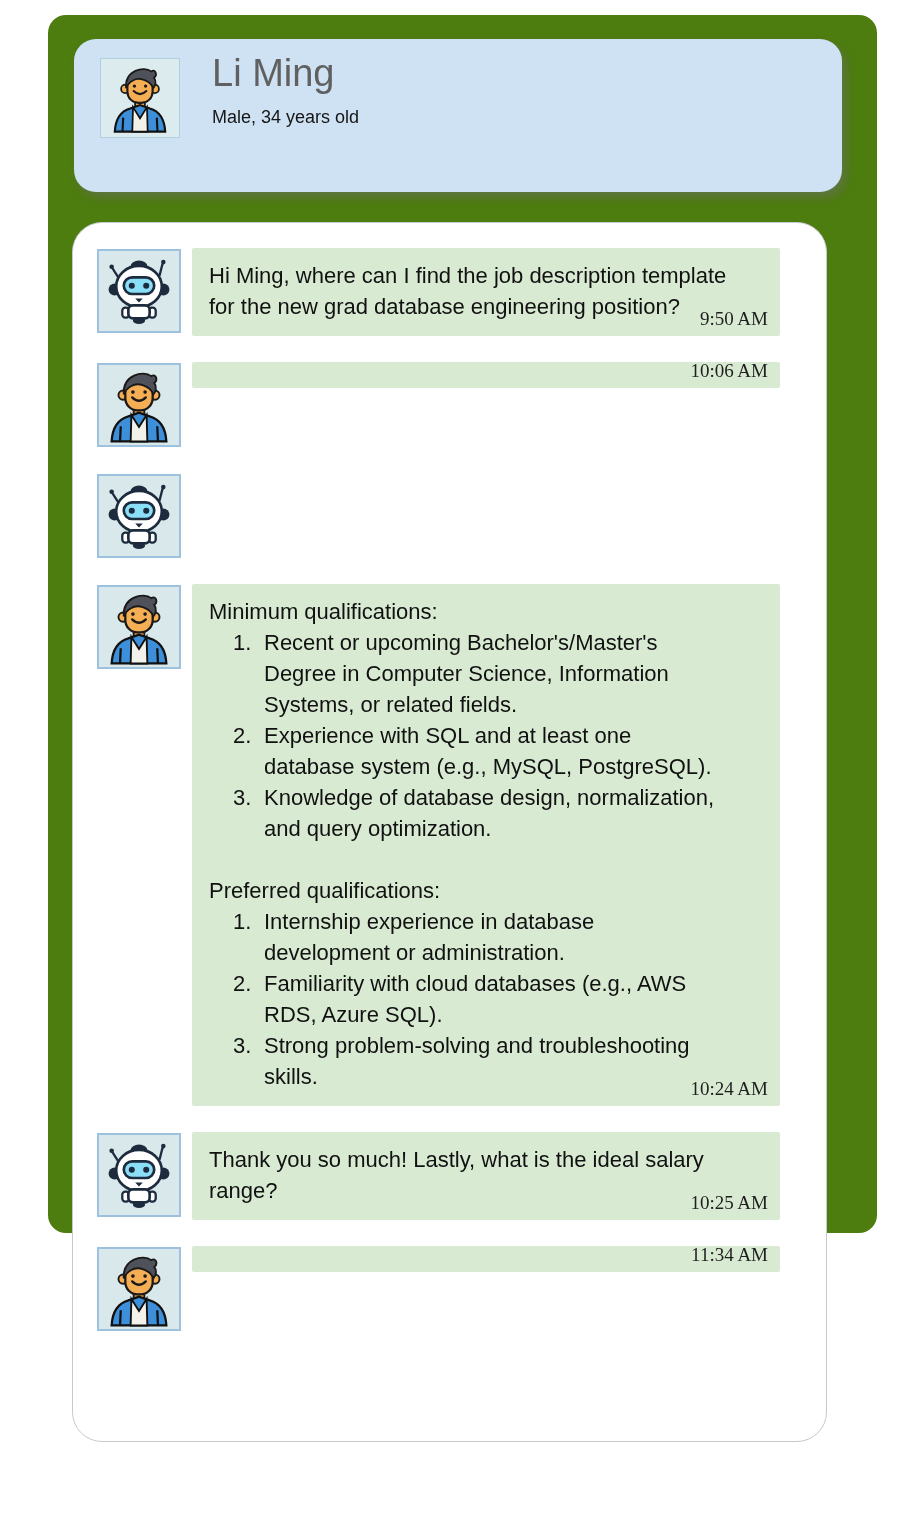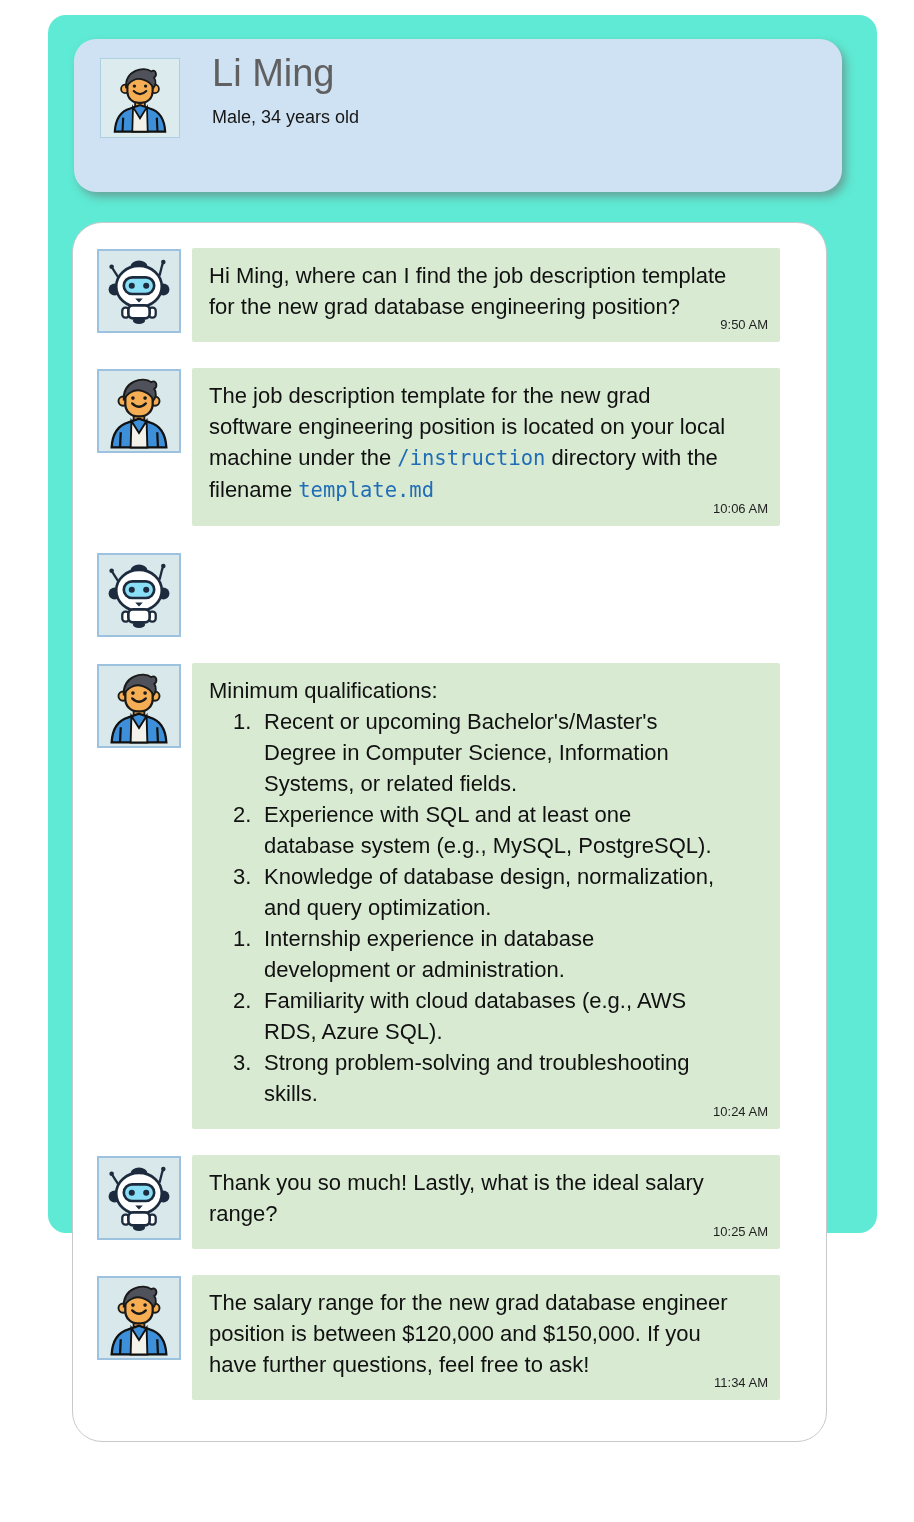--- a/index.html
+++ b/index.html
@@ -2,21 +2,21 @@
 <html><head>
 <meta charset="utf-8">
 <style>
   html,body{margin:0;padding:0;}
   body{
     width:914px;height:1522px;position:relative;background:#ffffff;
     font-family:"Liberation Sans", sans-serif;overflow:hidden;color:#111;
   }
   .app-card{
     position:absolute;left:48px;top:15px;width:829px;height:1218px;
-    background:#5eead4;border-radius:18px;
+    background:#4d7c0f;border-radius:18px;
   }
   
   .profile-card{
     position:absolute;left:26px;top:24px;width:768px;height:153px;
     background:#cfe2f3;border-radius:22px;
     box-shadow:4px 5px 8px rgba(110,110,110,.55);
   }
   .profile-avatar{
     position:absolute;left:26px;top:19px;width:80px;height:80px;
     background:#dcebee;border:1px solid #aecfdf;box-sizing:border-box;
@@ -34,36 +34,37 @@
     box-sizing:border-box;padding:25px 0 0 24px;overflow:hidden;
   }
   .msg-row{display:flex;align-items:flex-start;margin-bottom:26px;}
   .avatar-box{
     flex:none;width:84px;height:84px;margin-top:1px;
     background:#d9e8ea;border:2px solid #9cc2df;box-sizing:border-box;
     display:flex;align-items:center;justify-content:center;
   }
   .bubble{
     width:588px;margin-left:11px;background:#d9ead3;border-radius:2px;
-    box-sizing:border-box;padding:12px 16px 20px 17px;position:relative;
+    box-sizing:border-box;padding:12px 16px 14px 17px;position:relative;
     font-size:22px;line-height:31px;color:#111;
   }
   .seg-wrap{white-space:pre-line;}
   .code{
     font-family:"DejaVu Sans Mono", monospace;color:#1f6db6;font-size:20.5px;
   }
   .bub-heading{font-weight:normal;font-size:22px;line-height:31px;}
   .bub-heading + .num-list{margin-top:0;}
   .num-list + .bub-heading{margin-top:31px;}
   .nl-item{display:flex;}
   .nl-num{flex:none;width:55px;padding-left:24px;box-sizing:border-box;}
   .nl-text{flex:1;white-space:pre-line;}
   .time{
-    position:absolute;right:12px;bottom:8px;font-size:13px;color:#1f1f1f;
+    position:absolute;right:12px;bottom:8px;font-size:19px;color:#1f1f1f;
     line-height:18px;
+    font-family:Liberation Serif, serif;
   }
 </style>
 </head>
 <body>
 
 <div class="app-card">
 
   <div class="profile-card">
     <div class="profile-avatar">
         <svg viewBox="0 0 100 100" width="70" height="70">
@@ -127,24 +128,20 @@
               <circle cx="42" cy="33" r="2.4" fill="#1a1a1a"></circle>
               <circle cx="58" cy="33" r="2.4" fill="#1a1a1a"></circle>
               <path d="M41 40 Q50 49 59 40" fill="none" stroke="#1a1a1a" stroke-width="3" stroke-linecap="round"></path>
               <path d="M14 98 C15 80 22 69 36 65 L50 60 L64 65 C78 69 85 80 86 98 Z" fill="#3c8fd8" stroke="#111" stroke-width="3"></path>
               <path d="M40 63 L50 79 L60 63 L61 98 L39 98 Z" fill="#f2f1ea" stroke="#111" stroke-width="2.5"></path>
               <line x1="26" y1="78" x2="25" y2="98" stroke="#111" stroke-width="3"></line>
               <line x1="74" y1="78" x2="75" y2="98" stroke="#111" stroke-width="3"></line>
             </svg>
           </div>
           <div class="bubble">
-            <div class="seg-wrap"><span>The job description template for the new grad
-software engineering position is located on your local
-machine under the </span><span class="code">/instruction</span><span> directory with the
-filename </span><span class="code">template.md</span></div>
             <div class="time">10:06 AM</div>
           </div>
         </div>
         <div class="msg-row">
           <div class="avatar-box">
             <svg viewBox="0 0 100 100" width="76" height="76">
               <line x1="24" y1="34" x2="15" y2="20" stroke="#1d2b3e" stroke-width="3"></line>
               <circle cx="14" cy="18" r="3" fill="#1d2b3e"></circle>
               <line x1="77" y1="30" x2="81" y2="14" stroke="#1d2b3e" stroke-width="3"></line>
               <circle cx="82" cy="12" r="3" fill="#1d2b3e"></circle>
@@ -193,20 +190,21 @@
                 <div class="nl-num">2.</div>
                 <div class="nl-text">Experience with SQL and at least one
 database system (e.g., MySQL, PostgreSQL).</div>
               </div>
               <div class="nl-item">
                 <div class="nl-num">3.</div>
                 <div class="nl-text">Knowledge of database design, normalization,
 and query optimization.</div>
               </div>
             </div>
+            <div class="bub-heading">Preferred qualifications:</div>
             <div class="num-list">
               <div class="nl-item">
                 <div class="nl-num">1.</div>
                 <div class="nl-text">Internship experience in database
 development or administration.</div>
               </div>
               <div class="nl-item">
                 <div class="nl-num">2.</div>
                 <div class="nl-text">Familiarity with cloud databases (e.g., AWS
 RDS, Azure SQL).</div>
@@ -258,22 +256,19 @@
               <circle cx="42" cy="33" r="2.4" fill="#1a1a1a"></circle>
               <circle cx="58" cy="33" r="2.4" fill="#1a1a1a"></circle>
               <path d="M41 40 Q50 49 59 40" fill="none" stroke="#1a1a1a" stroke-width="3" stroke-linecap="round"></path>
               <path d="M14 98 C15 80 22 69 36 65 L50 60 L64 65 C78 69 85 80 86 98 Z" fill="#3c8fd8" stroke="#111" stroke-width="3"></path>
               <path d="M40 63 L50 79 L60 63 L61 98 L39 98 Z" fill="#f2f1ea" stroke="#111" stroke-width="2.5"></path>
               <line x1="26" y1="78" x2="25" y2="98" stroke="#111" stroke-width="3"></line>
               <line x1="74" y1="78" x2="75" y2="98" stroke="#111" stroke-width="3"></line>
             </svg>
           </div>
           <div class="bubble">
-            <div class="seg-wrap"><span>The salary range for the new grad database engineer
-position is between $120,000 and $150,000. If you
-have further questions, feel free to ask!</span></div>
             <div class="time">11:34 AM</div>
           </div>
         </div>
       </div>
   </div>
 
 </div>
 
 </body></html>

